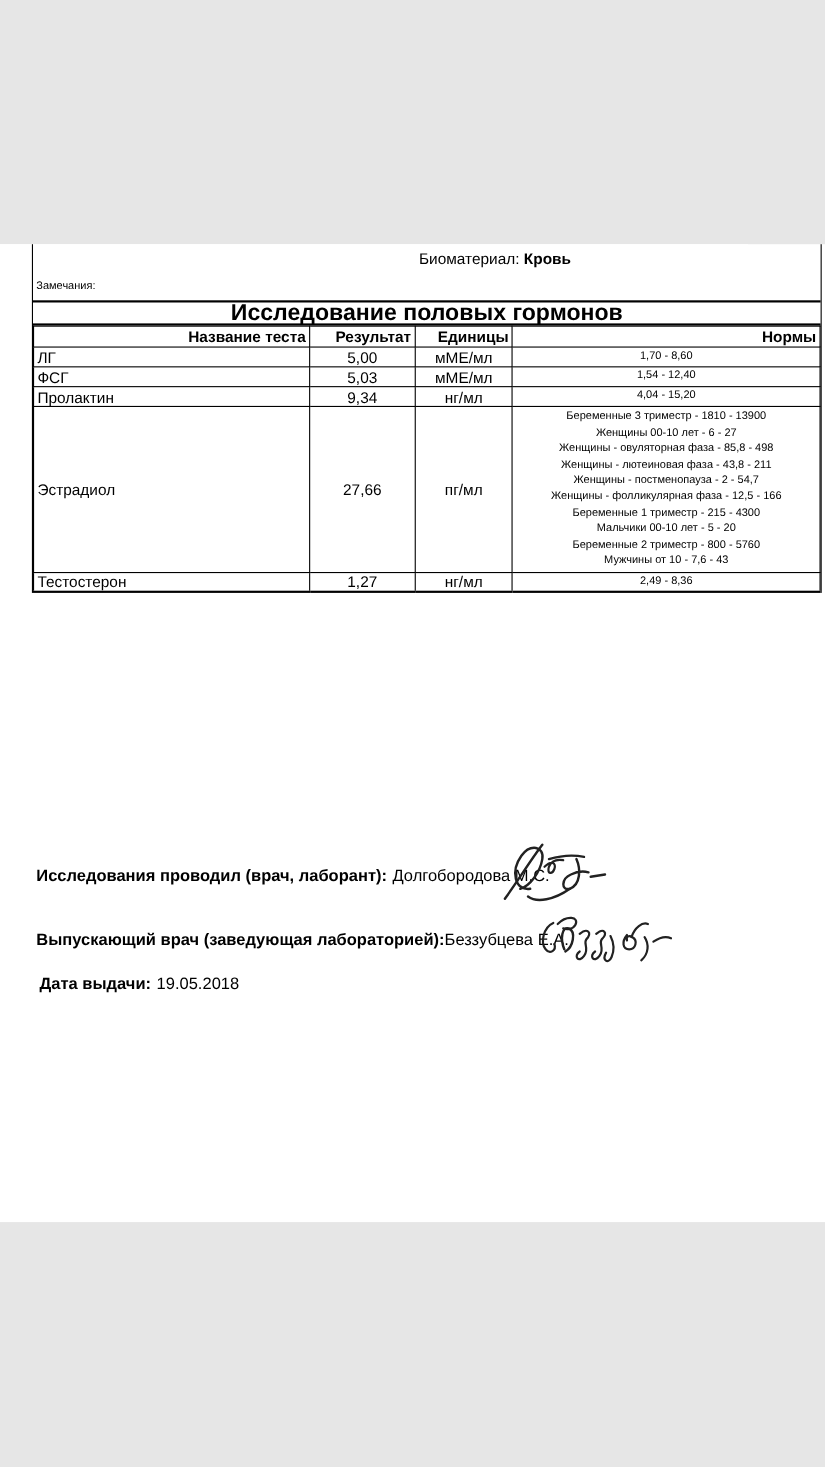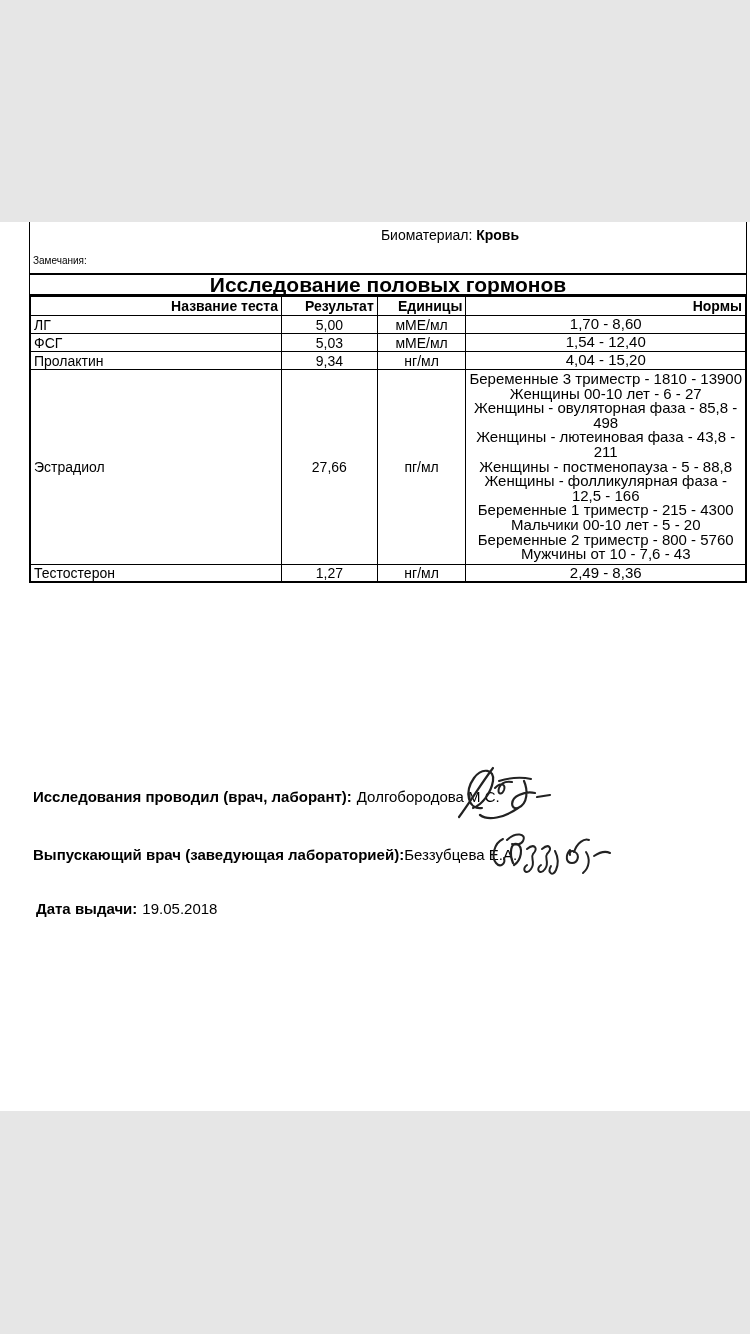--- a/index.html
+++ b/index.html
@@ -28,31 +28,31 @@
   .remarks-row { height:27px; border-bottom:2px solid var(--border,#000);
                  display:flex; align-items:center; padding:0 3px; font-size:10px; }
   .title-row { height:21px; line-height:19px; border-bottom:2px solid var(--border,#000);
                text-align:center; font-weight:bold; font-size:21px; }
   table { border-collapse:collapse; width:100%; table-layout:fixed; }
   th, td { border:1px solid var(--border,#000); padding:0 3px; vertical-align:middle; }
   th { font-weight:bold; font-size:14px; height:19px; text-align:right; }
   td { font-size:14px; height:18px;margin-left:48px; }
   td.c-name { text-align:left; }
   td.c-result, td.c-units, td.c-norms { text-align:center; }
-  td.c-norms .norm-line { display:block; text-align:center; font-size:15px; line-height:14.6px; }
+  td.c-norms .norm-line { display:block; text-align:center; font-size:10px; line-height:14.6px; }
   td.c-norms.multi { padding:2px 3px; }
   tr.last td { border-bottom:2px solid var(--border,#000); }
 
   
   .foot-line { position:absolute; left:33px; font-size:15px; white-space:nowrap; }
   .foot-line .lbl { font-weight:bold; }
   .performed-line { top:566px; }
   .performed-line .val { margin-left:5px; }
   .issuing-line { top:624px; }
-  .date-line { top:664px; left:36px;margin-top:14px; }
+  .date-line { top:664px; left:36px; }
   .date-line .val { margin-left:5px; }
 
   .sig { position:absolute; }
   .sig svg { display:block; }
   .sig path { fill:none; stroke:#222; stroke-linecap:round; stroke-linejoin:round; }
   .sig1 { left:452px; top:540px; }
   .sig2 { left:487px; top:605px; }
 
   .page-num { position:absolute; left:18px; top:1074px; font-weight:bold; font-size:15px; }
 </style>
@@ -116,21 +116,21 @@
             </tr>
             <tr>
               <td class="c-name">Эстрадиол</td>
               <td class="c-result">27,66</td>
               <td class="c-units">пг/мл</td>
               <td class="c-norms multi">
                 <span class="norm-line">Беременные 3 триместр - 1810 - 13900</span>
                 <span class="norm-line">Женщины 00-10 лет - 6 - 27</span>
                 <span class="norm-line">Женщины - овуляторная фаза - 85,8 - 498</span>
                 <span class="norm-line">Женщины - лютеиновая фаза - 43,8 - 211</span>
-                <span class="norm-line">Женщины - постменопауза - 5 - 88,8</span>
+                <span class="norm-line">Женщины - постменопауза - 2 - 54,7</span>
                 <span class="norm-line">Женщины - фолликулярная фаза - 12,5 - 166</span>
                 <span class="norm-line">Беременные 1 триместр - 215 - 4300</span>
                 <span class="norm-line">Мальчики 00-10 лет - 5 - 20</span>
                 <span class="norm-line">Беременные 2 триместр - 800 - 5760</span>
                 <span class="norm-line">Мужчины от 10 - 7,6 - 43</span>
               </td>
             </tr>
             <tr class="last">
               <td class="c-name">Тестостерон</td>
               <td class="c-result">1,27</td>

